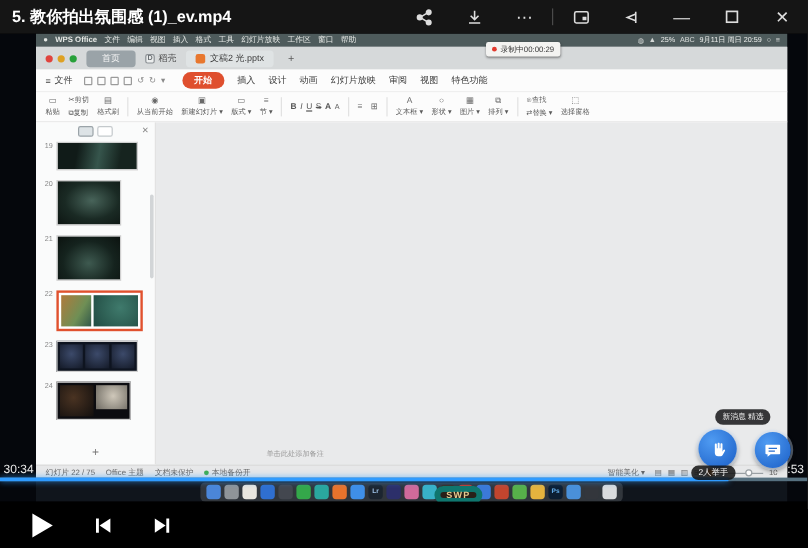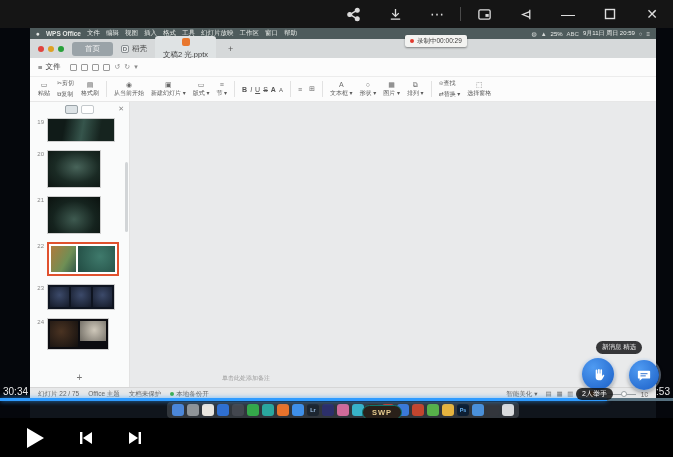--- a/index.html
+++ b/index.html
@@ -32,21 +32,21 @@
   
   .wps{position:absolute;left:0;right:0;top:11px;bottom:18px;background:#fff;display:flex;flex-direction:column;}
   .tabbar{height:19px;background:#d6d9da;display:flex;align-items:center;padding:0 8px;gap:8px;flex:none;}
   .lights{display:flex;gap:4px;}
   .light{width:6px;height:6px;border-radius:50%;}
   .l-r{background:#e0443e;} .l-y{background:#dea123;} .l-g{background:#28a13a;}
   .tab-home{background:#9aa3a8;color:#f4f4f4;font-size:7.5px;padding:2px 13px;border-radius:3px;}
   .tab-docer{font-size:7.5px;color:#4a4a4a;display:flex;align-items:center;gap:3px;}
   .dbadge{width:8px;height:8px;border:1px solid #8a8f93;border-radius:2px;color:#6a6f73;font-size:6px;font-weight:bold;
     display:flex;align-items:center;justify-content:center;background:#eceeee;}
-  .tab-doc{background:#dfe3e4;border-radius:3px;padding:2px 8px;display:flex;align-items:center;gap:4px;font-size:7.5px;color:#3c3c3c;flex-direction:column;}
+  .tab-doc{background:#dfe3e4;border-radius:3px;padding:2px 8px;display:flex;align-items:center;gap:4px;font-size:7.5px;color:#3c3c3c;}
   .docicon{width:8px;height:8px;border-radius:2px;background:#e8772e;}
   .tab-plus{color:#5a5a5a;font-size:9px;margin-left:4px;}
 
   .ribbonrow{height:19px;background:#fcfcfc;border-bottom:1px solid #ececec;display:flex;align-items:center;
     padding:0 8px;font-size:7.5px;color:#3c3c3c;flex:none;white-space:nowrap;}
   .filemenu{display:flex;align-items:center;gap:3px;margin-right:10px;}
   .qicons{display:flex;gap:4px;margin-right:14px;align-items:center;}
   .qic{width:7px;height:7px;border:1px solid #9a9a9a;border-radius:1px;}
   .qarr{color:#8a8a8a;font-size:7px;}
   .rtabs{display:flex;gap:11px;align-items:center;}
@@ -124,21 +124,21 @@
   .sb-slider{width:36px;height:1px;background:#9aa0a4;position:relative;display:inline-block;}
   .sb-knob{position:absolute;left:60%;top:-2.5px;width:6px;height:6px;border-radius:50%;background:#fdfdfd;border:1px solid #9aa0a4;}
 
   
   .dock{position:absolute;left:50%;transform:translateX(-50%);bottom:0;height:16px;display:flex;gap:3px;
     align-items:center;padding:2px 5px;background:rgba(255,255,255,.14);border-radius:4px;}
   .dicon{width:12px;height:12px;border-radius:3px;font-size:5.5px;font-weight:bold;display:flex;
     align-items:center;justify-content:center;color:#fff;flex:none;}
 
   
-  .swp{position:absolute;left:362px;top:377px;width:40px;height:15px;border:1px solid #0f766e;border-radius:9px;
+  .swp{position:absolute;left:362px;top:377px;width:40px;height:15px;border:5px solid #0f766e;border-radius:9px;
     background:#292019;color:#e6cb8f;font-size:7.5px;font-weight:bold;display:flex;align-items:center;
     justify-content:center;letter-spacing:1px;z-index:12;}
   .t-left{position:absolute;left:3px;top:358px;font-size:10px;color:#e9e9e9;z-index:12;}
   .t-right{position:absolute;right:3px;top:358px;font-size:10px;color:#e9e9e9;z-index:12;}
   .progress{position:absolute;left:0;right:0;top:370px;height:3px;background:#56707f;z-index:11;}
   .progress-fill{height:100%;background:#2f9bff;box-shadow:0 0 5px rgba(47,155,255,.8);}
 
   .tooltip-pill{position:absolute;left:596px;top:313px;height:13px;padding:0 6px;background:rgba(38,38,40,.92);
     border-radius:7px;color:#f0f0f0;font-size:6.5px;display:flex;align-items:center;z-index:13;}
   .fab{position:absolute;width:32px;height:32px;border-radius:50%;display:flex;align-items:center;justify-content:center;
@@ -156,20 +156,21 @@
   .ctrl-right{margin-left:auto;display:flex;align-items:center;}
   .rec-icon{width:17px;height:17px;border:2px solid #fff;border-radius:50%;display:flex;align-items:center;justify-content:center;margin-right:26px;}
   .rec-icon i{display:block;width:7px;height:7px;border:2px solid #fff;border-radius:50%;}
 </style>
 </head>
 <body>
 
 <div id="stage">
 
   <header class="titlebar">
+    <div class="tb-title">5.  教你拍出氛围感 (1)_ev.mp4</div>
     <div class="tb-icons">
       <span class="tb-ic">
         <svg width="15" height="15" viewBox="0 0 16 16">
             <circle cx="12" cy="3.5" r="2" fill="#ddd"></circle>
             <circle cx="4" cy="8" r="2" fill="#ddd"></circle>
             <circle cx="12" cy="12.5" r="2" fill="#ddd"></circle>
             <path d="M5.8 7.1 10.2 4.4 M5.8 8.9 10.2 11.6"></path>
           </svg>
       </span>
       <span class="tb-ic">
@@ -253,20 +254,30 @@
           </span>
           <span class="qicons">
             <span class="qic"></span>
             <span class="qic"></span>
             <span class="qic"></span>
             <span class="qic"></span>
             <span class="qarr">↺</span>
             <span class="qarr">↻</span>
             <span class="qarr">▾</span>
           </span>
+          <span class="rtabs">
+            <span class="rtab active">开始</span>
+            <span class="rtab">插入</span>
+            <span class="rtab">设计</span>
+            <span class="rtab">动画</span>
+            <span class="rtab">幻灯片放映</span>
+            <span class="rtab">审阅</span>
+            <span class="rtab">视图</span>
+            <span class="rtab">特色功能</span>
+          </span>
         </div>
 
         <div class="toolbar">
           <span class="vbtn">
               <span class="ic">▭</span>
               <span>粘贴</span>
             </span>
           <span class="tcol">
             <span>✂剪切</span>
             <span>⧉复制</span>

